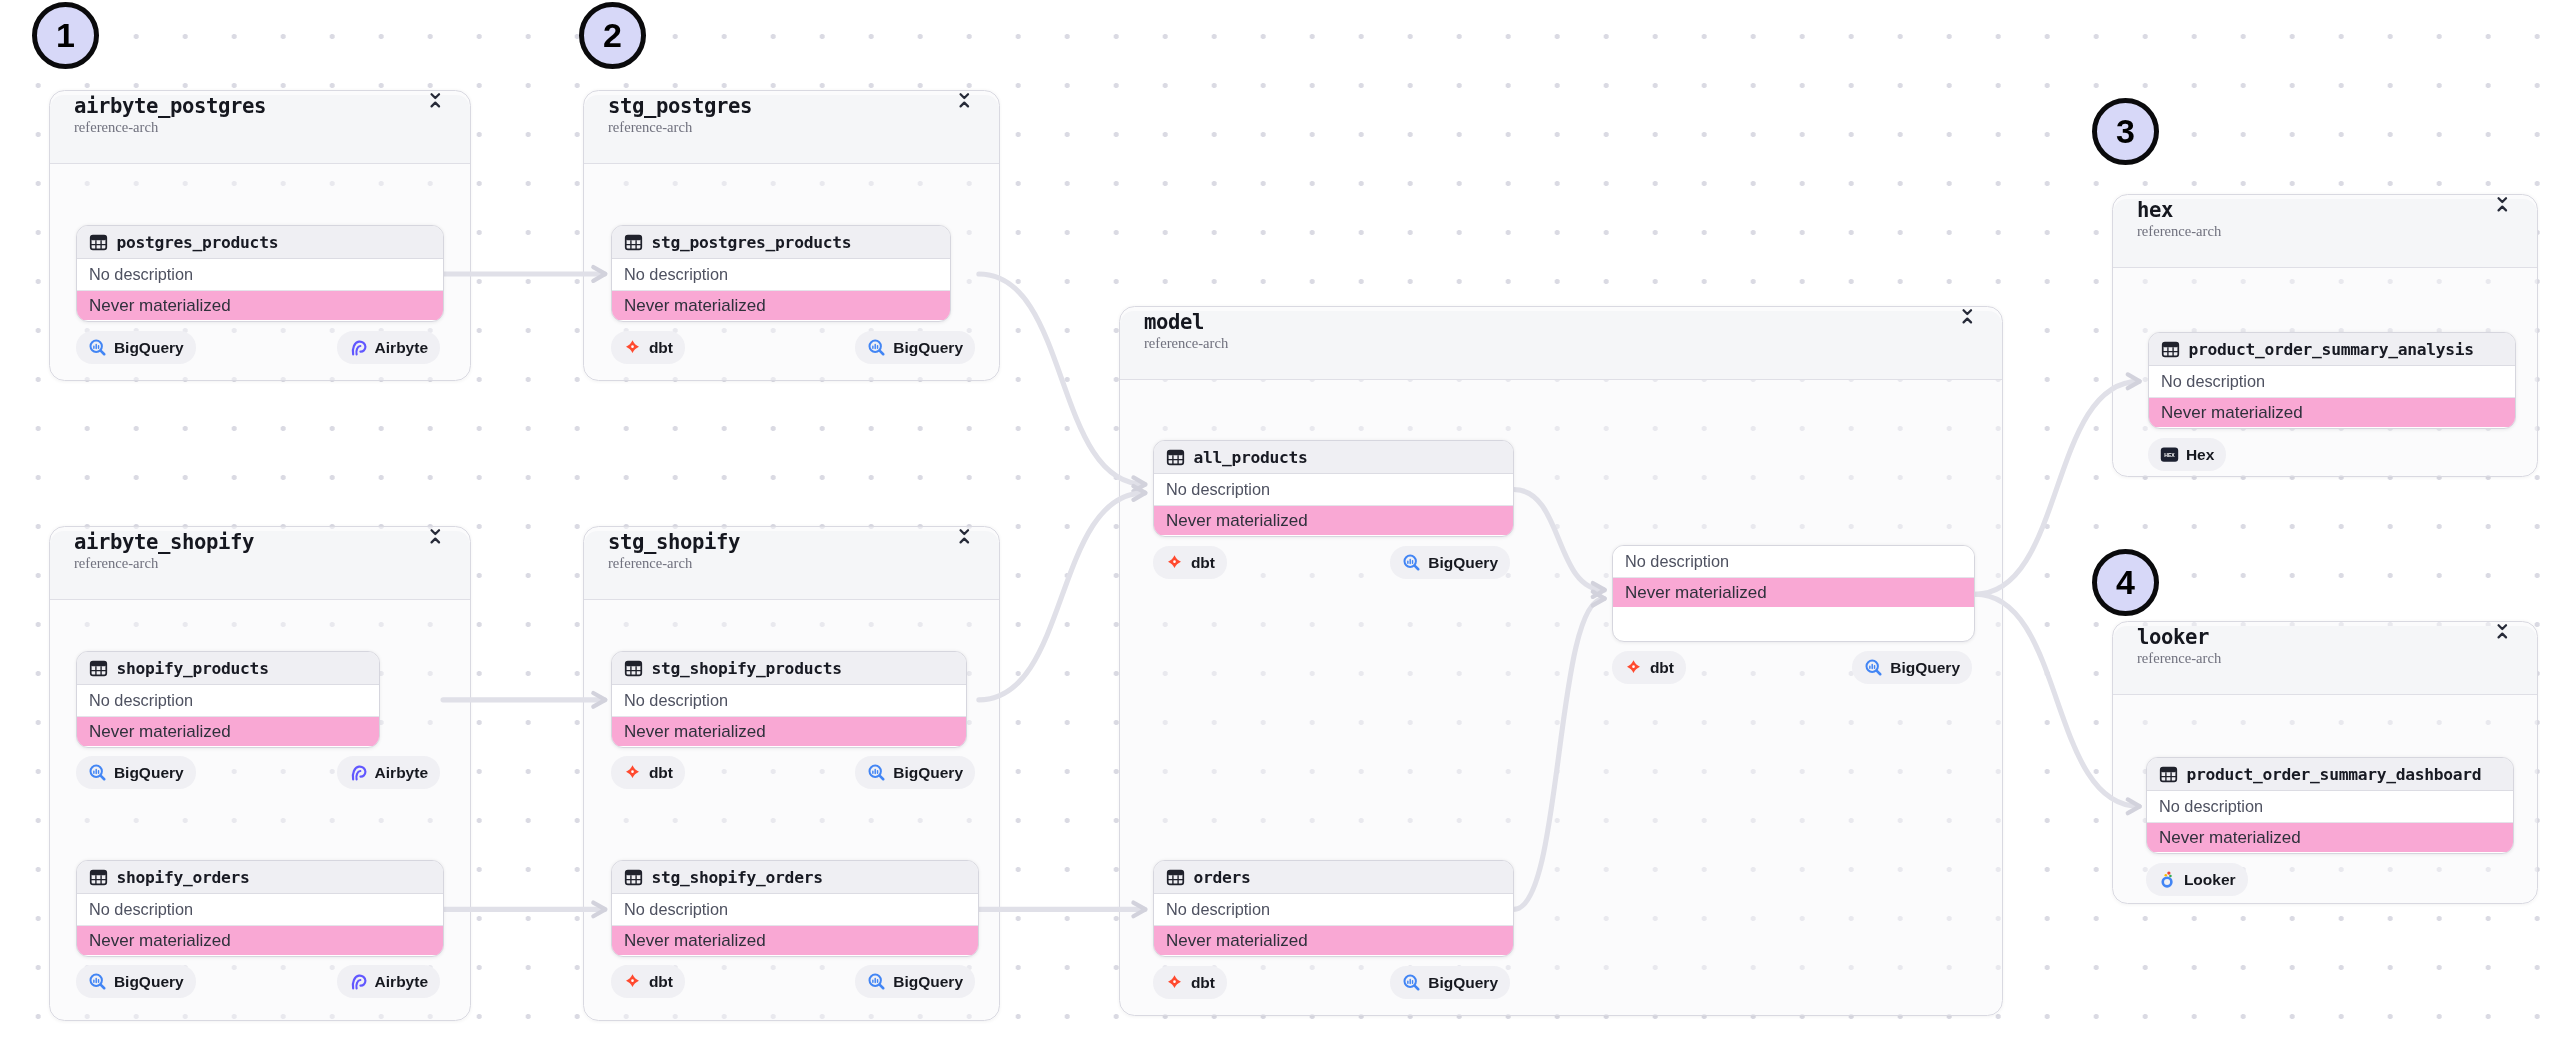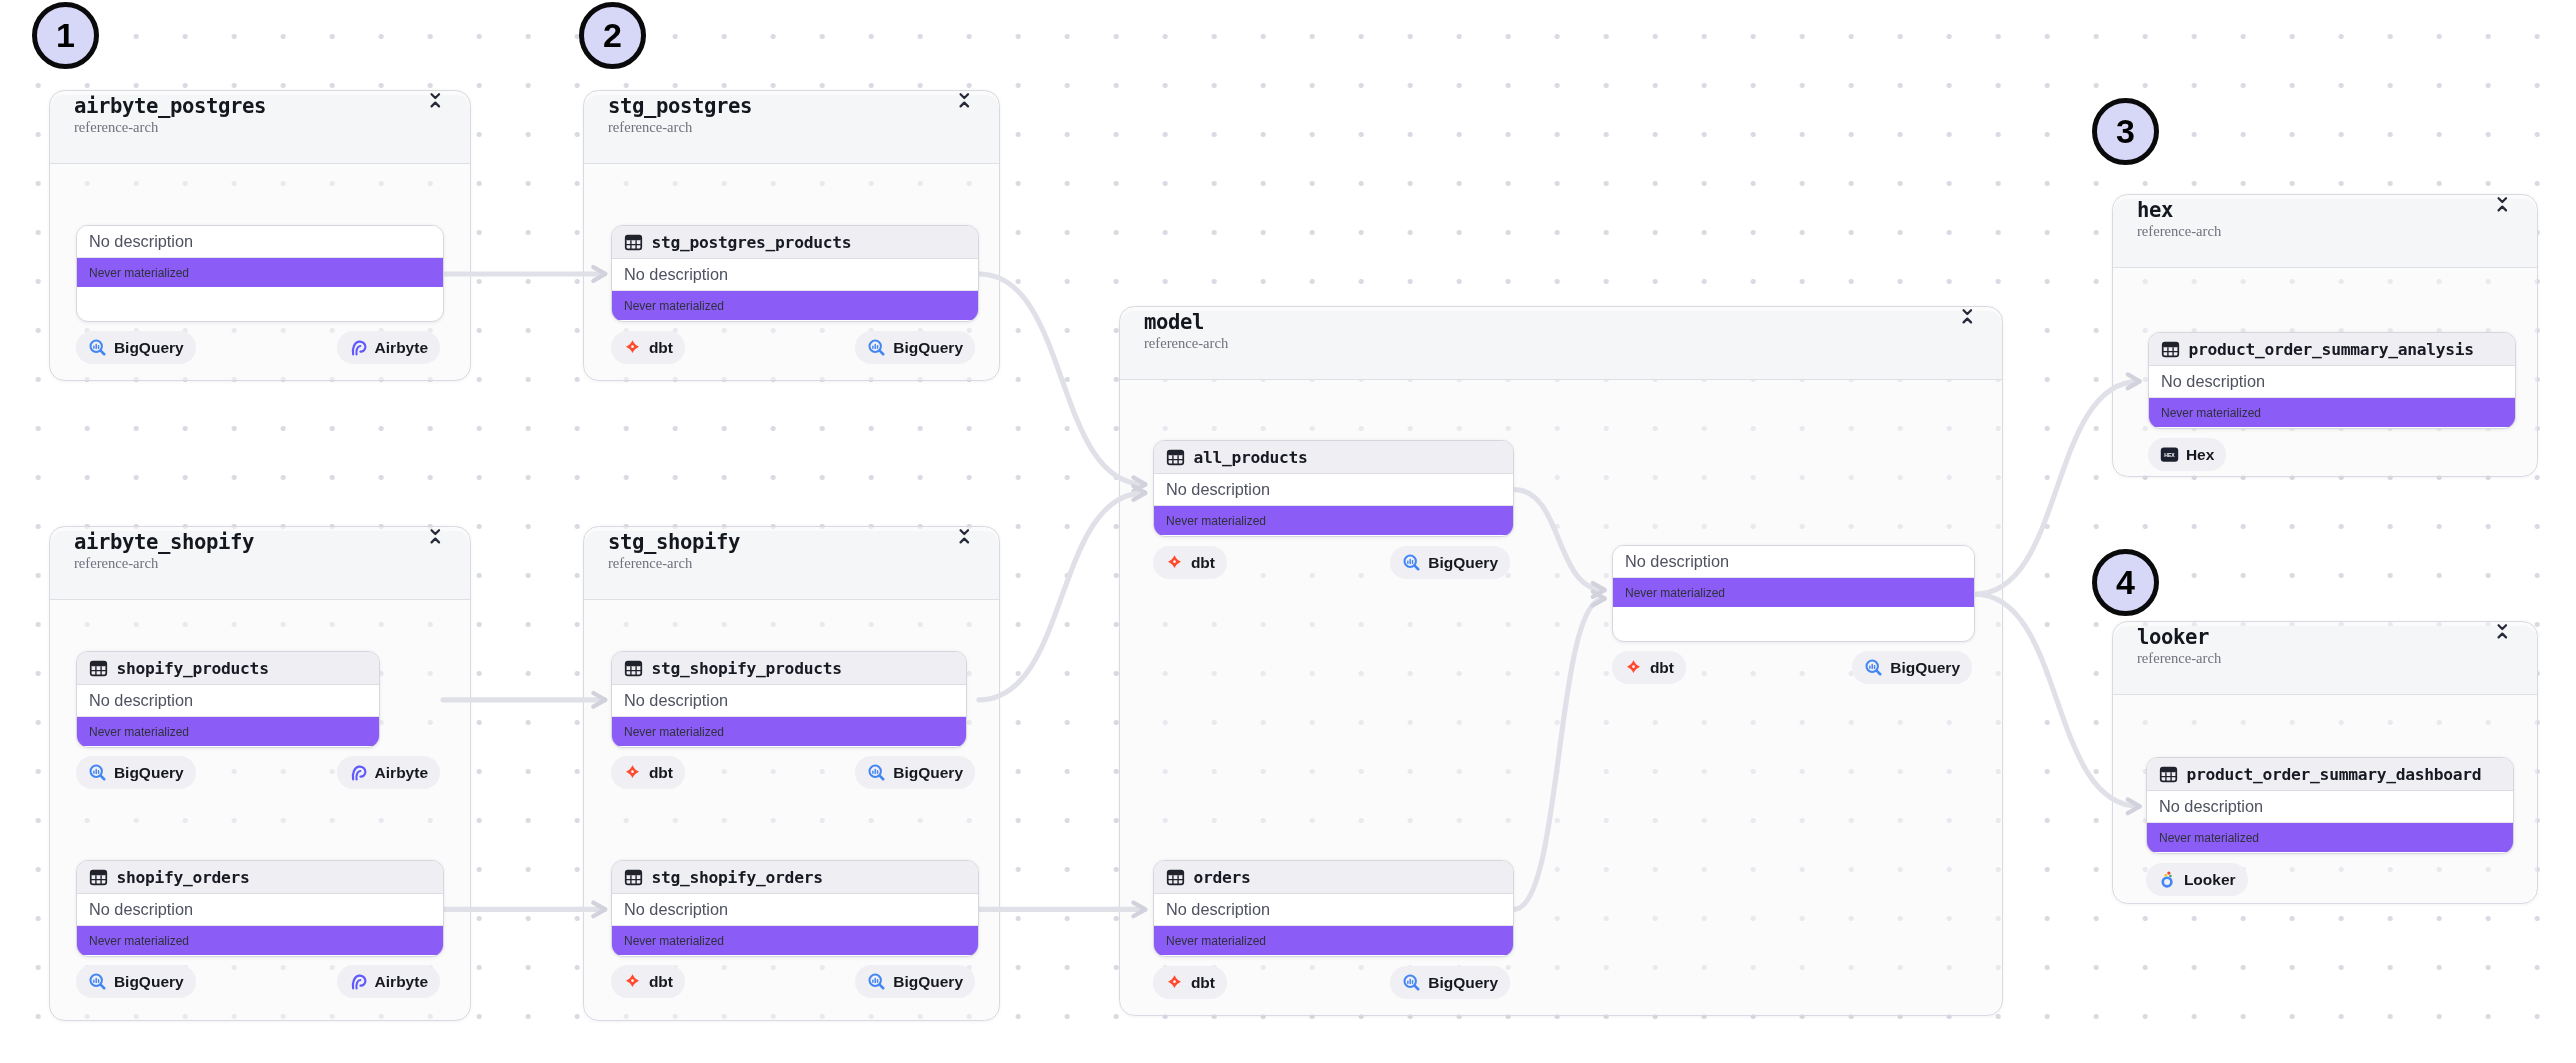--- a/index.html
+++ b/index.html
@@ -41,21 +41,21 @@
     border:1.7px solid #d6d6de;border-radius:12px;background:#ffffff;
     box-shadow:0 0.9px 3.4px rgba(16,17,26,0.07);
   }
   .card-row{display:flex;align-items:center;padding:0 12px;box-sizing:border-box;}
   .card-head{height:33px;background:#efeff3;gap:8.6px;border-bottom:0.9px solid #dcdce3;}
   .card-name{
     font-family:"DejaVu Sans Mono",monospace;font-weight:700;font-size:16.3px;
     color:#181a23;white-space:nowrap;letter-spacing:-0.3px;
   }
   .card-desc{height:32px;background:#ffffff;font-size:16.3px;color:#4e5160;border-bottom:0.9px solid #e4e4ea;}
-  .card-status{height:29px;background:#8b5cf6;font-size:12px;color:#2f313c;}
+  .card-status{height:29px;background:#f9a8d4;font-size:17px;color:#2f313c;}
 
   .badge-row{position:absolute;z-index:10;display:flex;justify-content:space-between;gap:12px;}
   .badge{
     display:inline-flex;align-items:center;gap:6.9px;height:33px;padding:0 12px;
     border-radius:16.3px;background:#f0f0f4;
     font-weight:700;font-size:15.5px;color:#16181f;white-space:nowrap;
   }
   .badge-icon{display:inline-flex;width:19px;height:19px;align-items:center;justify-content:center;}
   .tbl{display:inline-flex;width:19px;height:19px;flex:0 0 auto;}
 
@@ -165,20 +165,32 @@
         <h2 class="group-title">looker</h2>
         <div class="group-subtitle">reference-arch</div>
       </div>
       <span class="collapse"><svg viewBox="0 0 22 22" width="20.6" height="20.6">
             <path d="M7 4.5 L11 8.5 L15 4.5" fill="none" stroke="#262a38" stroke-width="2.4" stroke-linecap="round" stroke-linejoin="round"></path>
             <path d="M7 17.5 L11 13.5 L15 17.5" fill="none" stroke="#262a38" stroke-width="2.4" stroke-linecap="round" stroke-linejoin="round"></path>
           </svg></span>
     </header>
   </section>
     <article class="card" style="left: 76px; top: 225px; width: 368px; height: 97px;">
+    <div class="card-row card-head">
+      <span class="tbl">
+          <svg viewBox="0 0 22 22" width="19" height="19">
+            <rect x="2" y="3" width="18" height="16" rx="2.5" fill="none" stroke="#20222c" stroke-width="2"></rect>
+            <rect x="2" y="3" width="18" height="5.5" rx="2" fill="#20222c"></rect>
+            <line x1="8" y1="8.5" x2="8" y2="19" stroke="#20222c" stroke-width="1.6"></line>
+            <line x1="14" y1="8.5" x2="14" y2="19" stroke="#20222c" stroke-width="1.6"></line>
+            <line x1="2" y1="13.5" x2="20" y2="13.5" stroke="#20222c" stroke-width="1.6"></line>
+          </svg>
+        </span>
+      <span class="card-name">postgres_products</span>
+    </div>
     <div class="card-row card-desc">No description</div>
     <div class="card-row card-status">Never materialized</div>
   </article>
     <div class="badge-row" style="left: 76px; top: 331px; width: 364px;">
       <span class="badge">
     <span class="badge-icon">
           <svg viewBox="0 0 22 22" width="19" height="19">
             <circle cx="9.5" cy="9.5" r="6.6" fill="none" stroke="#4285f4" stroke-width="2.3"></circle>
             <path d="M14.6 14.6 L18.8 18.8" stroke="#4285f4" stroke-width="3" stroke-linecap="round"></path>
             <path d="M6.8 9.6 L6.8 12 M9.5 7.6 L9.5 12.2 M12.2 9 L12.2 12" stroke="#4285f4" stroke-width="1.7" stroke-linecap="round"></path>
@@ -189,21 +201,21 @@
       <span class="badge">
     <span class="badge-icon">
           <svg viewBox="0 0 22 22" width="19" height="19">
             <path d="M4.8 19 C3.4 12 6.4 4.8 11.5 4.2 C15.6 3.7 19 6.6 19 10.2 C19 13.6 16.4 15.9 13.2 15.7" fill="none" stroke="#6157ff" stroke-width="2.5" stroke-linecap="round"></path>
             <path d="M8.8 19 C7.9 14.4 9.6 9.6 13.1 9.3" fill="none" stroke="#6157ff" stroke-width="2.5" stroke-linecap="round"></path>
           </svg>
         </span>
     <span class="badge-label">Airbyte</span>
   </span>
     </div>
-    <article class="card" style="left: 611px; top: 225px; width: 368px; height: 97px;">
+    <article class="card" style="left: 611px; top: 225px; width: 340px; height: 97px;">
     <div class="card-row card-head">
       <span class="tbl">
           <svg viewBox="0 0 22 22" width="19" height="19">
             <rect x="2" y="3" width="18" height="16" rx="2.5" fill="none" stroke="#20222c" stroke-width="2"></rect>
             <rect x="2" y="3" width="18" height="5.5" rx="2" fill="#20222c"></rect>
             <line x1="8" y1="8.5" x2="8" y2="19" stroke="#20222c" stroke-width="1.6"></line>
             <line x1="14" y1="8.5" x2="14" y2="19" stroke="#20222c" stroke-width="1.6"></line>
             <line x1="2" y1="13.5" x2="20" y2="13.5" stroke="#20222c" stroke-width="1.6"></line>
           </svg>
         </span>

